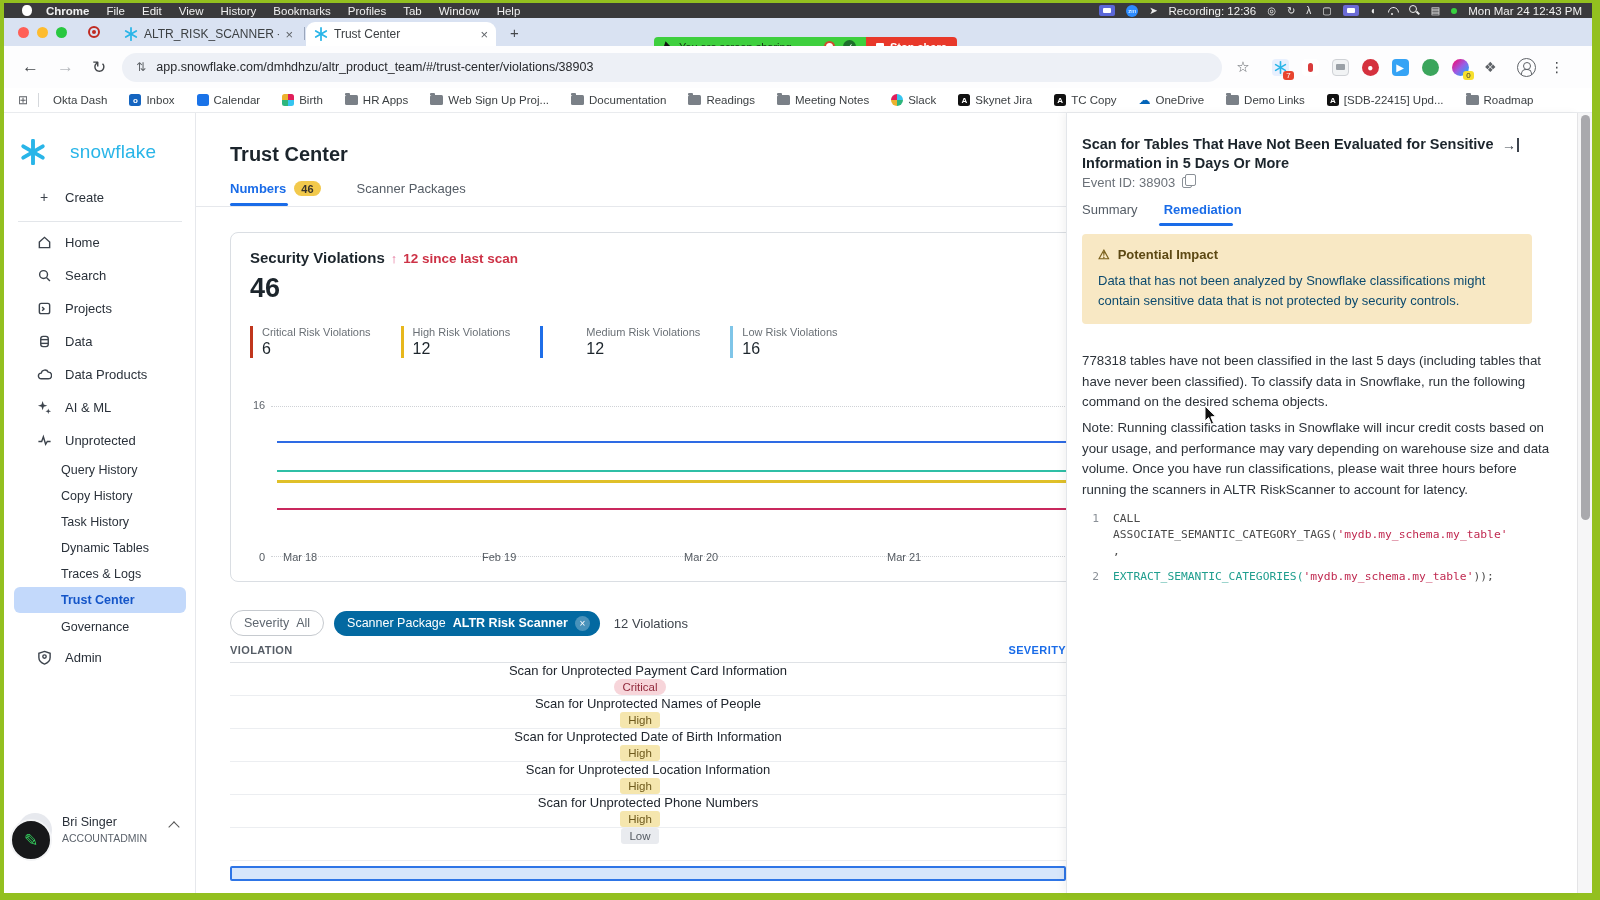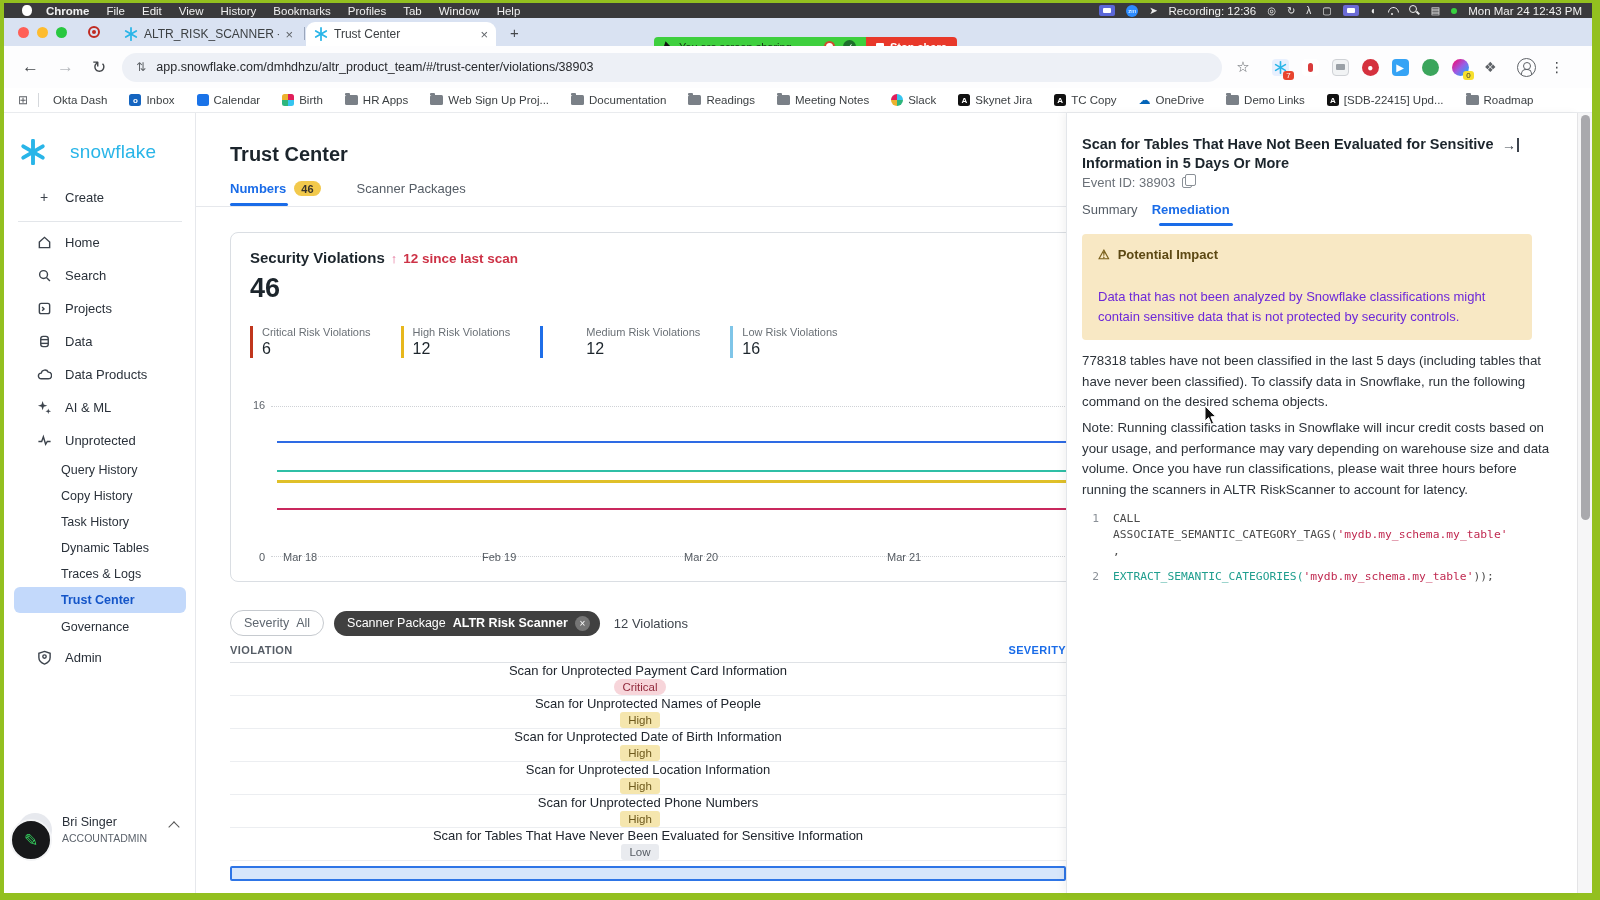--- a/index.html
+++ b/index.html
@@ -114,21 +114,21 @@
   .stat .lab { font-size:11px; color:#6a7076; }
   .stat .val { font-size:16px; color:#1c252c; margin-top:2px; }
 
   .grid-line { position:absolute; left:40px; right:0; height:0; border-top:1px dotted #cfd2d6; }
   .series-line { position:absolute; left:46px; right:0; height:2px; }
   .ytick { position:absolute; font-size:11px; color:#60666d; }
   .xtick { position:absolute; top:318px; font-size:11px; color:#555b62; }
 
   .filters { position:absolute; left:34px; top:497px; display:flex; align-items:center; gap:10px; }
   .chip-light { border:1px solid #c6cacf; border-radius:14px; padding:5px 13px; font-size:12.5px; color:#5f6770; display:flex; gap:7px; }
-  .chip-dark { background:#404040; border-radius:14px; padding:5px 10px 5px 13px; font-size:12.5px; color:#fff; display:flex; gap:7px; align-items:center; }
+  .chip-dark { background:#0369a1; border-radius:14px; padding:5px 10px 5px 13px; font-size:12.5px; color:#fff; display:flex; gap:7px; align-items:center; }
   .chip-dark b { font-weight:bold; }
   .chip-x { width:15px; height:15px; border-radius:50%; background:rgba(255,255,255,.28); font-size:10px; display:flex; align-items:center; justify-content:center; }
   .viol-count { font-size:13px; color:#3f454d; margin-left:4px; }
 
   .tbl-head { position:absolute; left:34px; top:531px; width:836px; display:flex; justify-content:space-between; font-size:11px; font-weight:bold; letter-spacing:.4px; }
   .th-v { color:#565d66; }
   .th-s { color:#1a6ce8; }
   .tbl-head-div { position:absolute; left:34px; top:549px; width:836px; height:1px; background:#dfe2e6; }
   .trow { position:absolute; left:34px; width:836px; height:33px; display:flex; align-items:center; justify-content:space-between; border-bottom:1px solid #eceef1; font-size:13px; color:#20262e;flex-direction:column; }
   .sev { font-size:11.5px; padding:2px 8px; border-radius:3px; margin-right:16px; }
@@ -136,28 +136,28 @@
   .sev.high { background:#f5e6ae; color:#6e5a1d; }
   .sev.low { background:#e9ebef; color:#555b63; }
   .sel-row { position:absolute; left:34px; top:753px; width:836px; height:15px; background:#d7e6fb; border:2px solid #2e75e6; border-radius:2px; }
 
   
   .p-title { position:absolute; left:15px; top:22px; width:432px; font-size:14.5px; font-weight:bold; color:#1c252c; line-height:1.3; }
   .expand-ic { position:absolute; right:58px; top:25px; font-size:14px; color:#3c434c; border-right:2px solid #3c434c; padding-right:1px; line-height:1; }
   .p-event { position:absolute; left:15px; top:62px; font-size:13px; color:#6b7178; display:flex; align-items:center; gap:7px; }
   .copy-ic { width:10px; height:11px; border:1.3px solid #8a9097; border-radius:2px; position:relative; }
   .copy-ic:before { content:""; position:absolute; left:2px; top:-4px; width:9px; height:10px; border:1.3px solid #8a9097; border-radius:2px; background:#fff; }
-  .p-tabs { position:absolute; left:15px; top:89px; display:flex; gap:14px; font-size:13px; }
+  .p-tabs { position:absolute; left:15px; top:89px; display:flex; gap:26px; font-size:13px; }
   .p-tab { color:#555d66; }
   .p-tab.on { color:#1a6ce8; font-weight:bold; }
   .p-tab-underline { position:absolute; left:92px; top:110px; width:74px; height:2.5px; background:#1a6ce8; border-radius:2px; }
   .warnbox { position:absolute; left:15px; top:121px; width:450px; background:#f8e8c4; border-radius:4px; padding:13px 16px; }
   .warn-title { font-size:13px; font-weight:bold; color:#5c4813; display:flex; align-items:center; gap:8px; }
   .warn-ic { font-size:13px; color:#7a601d; }
-  .warn-body { margin-top:25px; font-size:13px; color:#6d28d9; line-height:1.55; width:420px; }
+  .warn-body { margin-top:9px; font-size:13px; color:#0c4a6e; line-height:1.55; width:420px; }
   .p-para { position:absolute; left:15px; width:478px; font-size:13.3px; color:#2d333a; line-height:1.55; }
   .codeblock { position:absolute; left:22px; top:398px; width:452px; font-family:"DejaVu Sans Mono", monospace; font-size:11.3px; line-height:1.45; color:#4a4a4a; }
   .cline { display:flex; gap:14px; margin-bottom:9px; }
   .cnum { color:#8a9097; width:10px; text-align:right; flex:none; }
   .ccode { width:420px; word-wrap:break-word; }
   .code-k { color:#4a4a4a; }
   .code-s { color:#c02950; }
   .code-f { color:#1f9e8e; }
   .code-break { display:block; }
 
@@ -581,21 +581,20 @@
     </div>
     <div class="trow" style="top:649px">
       <span>Scan for Unprotected Location Information</span>
         <span class="sev high">High</span>
     </div>
     <div class="trow" style="top:682px">
       <span>Scan for Unprotected Phone Numbers</span>
         <span class="sev high">High</span>
     </div>
     <div class="trow" style="top:715px">
-      <span>Scan for Tables That Have Never Been Evaluated for Sensitive Information</span>
         <span class="sev low">Low</span>
     </div>
     <div class="sel-row"></div>
   </div>
 
   <div class="panel">
     <div class="p-title">Scan for Tables That Have Not Been Evaluated for Sensitive Information in 5 Days Or More</div>
     <span class="expand-ic">→</span>
     <div class="p-event">
       <span>Event ID: 38903</span>

